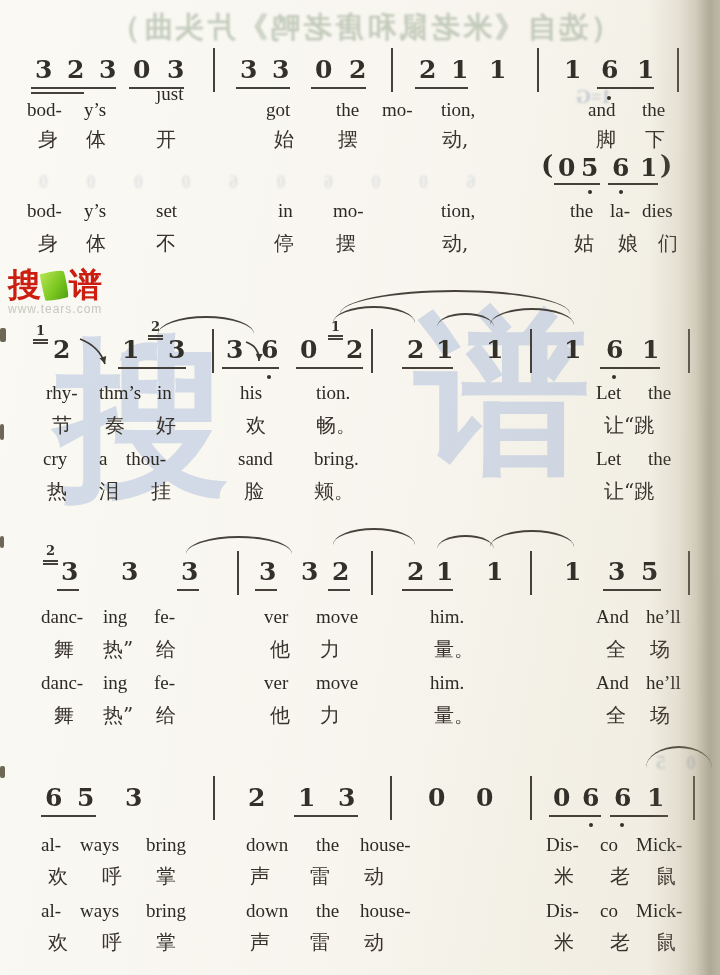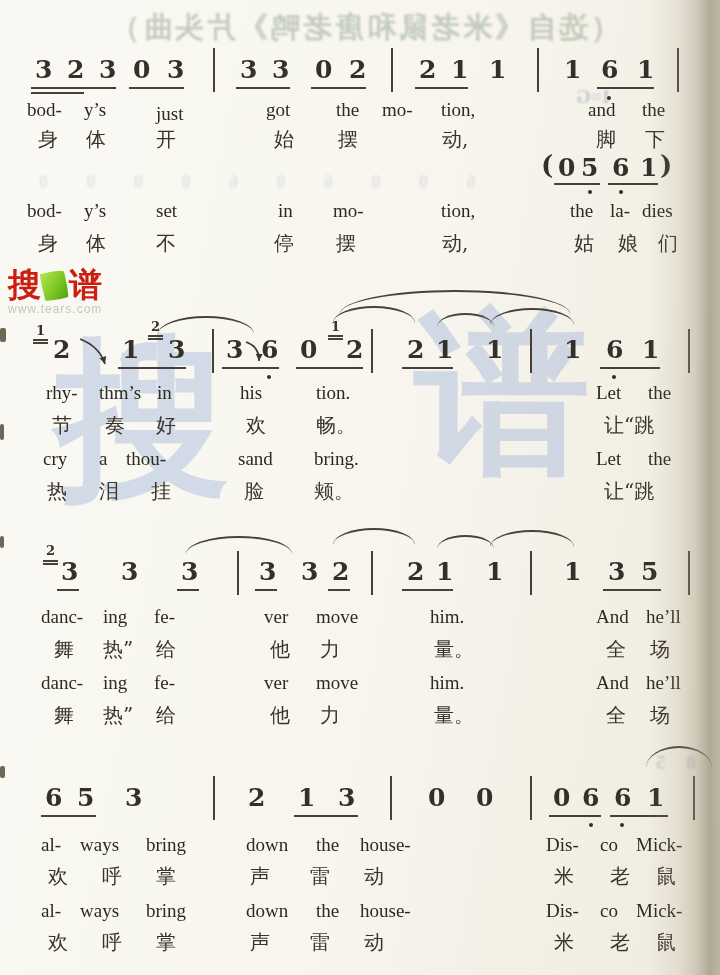--- a/index.html
+++ b/index.html
@@ -126,21 +126,21 @@
       <span class="t n" style="left: 298px; top: 785px;">1</span>
       <span class="t n" style="left: 338px; top: 785px;">3</span>
       <span class="t n" style="left: 428px; top: 785px;">0</span>
       <span class="t n" style="left: 476px; top: 785px;">0</span>
       <span class="t n" style="left: 553px; top: 785px;">0</span>
       <span class="t n" style="left: 582px; top: 785px;">6</span>
       <span class="t n" style="left: 614px; top: 785px;">6</span>
       <span class="t n" style="left: 647px; top: 785px;">1</span>
       <span class="t e" style="left: 27px; top: 100px;">bod-</span>
       <span class="t e" style="left: 84px; top: 100px;">y’s</span>
-      <span class="t e" style="left: 156px; top: 104px;">just</span>
+      <span class="t e" style="left: 156px; top: 84px;">just</span>
       <span class="t e" style="left: 266px; top: 100px;">got</span>
       <span class="t e" style="left: 336px; top: 100px;">the</span>
       <span class="t e" style="left: 382px; top: 100px;">mo-</span>
       <span class="t e" style="left: 441px; top: 100px;">tion,</span>
       <span class="t e" style="left: 588px; top: 100px;">and</span>
       <span class="t e" style="left: 642px; top: 100px;">the</span>
       <span class="t z" style="left: 38px; top: 129px;">身</span>
       <span class="t z" style="left: 86px; top: 129px;">体</span>
       <span class="t z" style="left: 156px; top: 129px;">开</span>
       <span class="t z" style="left: 274px; top: 129px;">始</span>

